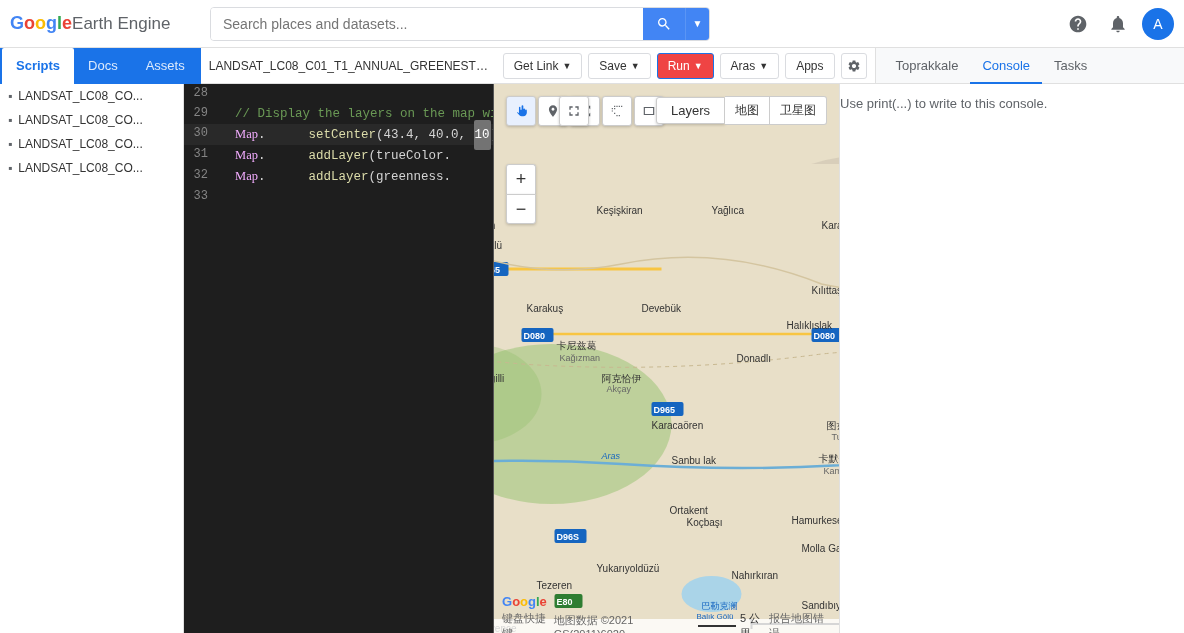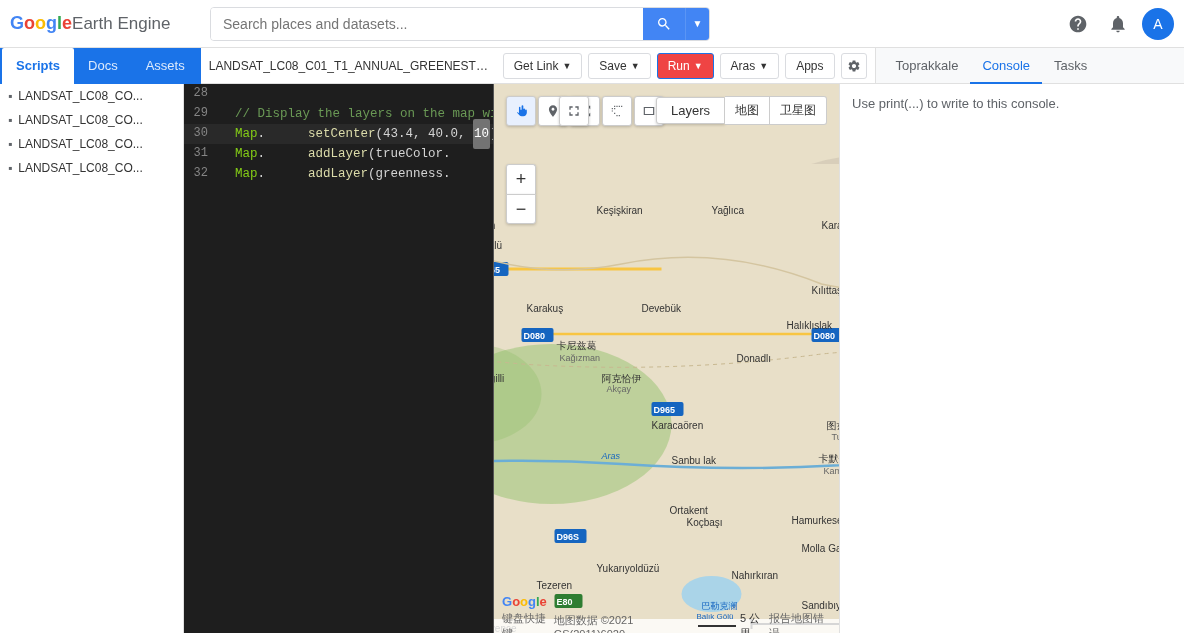--- a/index.html
+++ b/index.html
@@ -253,21 +253,21 @@
       color: #858585;
       min-width: 28px;
       text-align: right;
       padding-right: 12px;
       user-select: none;
       font-size: 12px;
     }
     .code-content { color: #d4d4d4; flex: 1; white-space: pre; }
     .code-comment { color: #6a9955; }
     .code-method { color: #dcdcaa; margin-left: 43px; }
-    .code-obj { color: #84cc16; }
+    .code-obj { color: #f0abfc; font-family: Liberation Serif, serif; }
     .code-highlight { background: #737373; color: #fff; border-radius: 2px; padding: 8px 1px; }
     .code-line.active-line { background: rgba(255,255,255,0.05); }
 
     
     #map-area {
       flex: 1;
       position: relative;
       background: #e8e0d5;
       overflow: hidden;
     }
@@ -389,21 +389,21 @@
     #right-panel {
       width: 345px;
       background: #fff;
       border-left: 1px solid #e0e0e0;
       display: flex;
       flex-direction: column;
       flex-shrink: 0;
     }
     #right-panel-content {
       flex: 1;
-      padding: 12px 12px;
+      padding: 12px 0;
       font-size: 13px;
       color: #5f6368;
     }
 
     
     #google-logo {
       position: absolute;
       bottom: 24px;
       left: 8px;
       font-size: 13px;
@@ -552,20 +552,24 @@
     <div class="code-line">
       <span class="line-num">31</span>
       <span class="code-content">  <span class="code-obj">Map</span>.<span class="code-method">addLayer</span>(trueColor.<span class="code-method">updateMask</span>(mask), trueColorVis, , );</span>
     </div>
 
     <div class="code-line">
       <span class="line-num">32</span>
       <span class="code-content">  <span class="code-obj">Map</span>.<span class="code-method">addLayer</span>(greenness.<span class="code-method">updateMask</span>(mask), greennessVis, );</span>
     </div>
 
+    <div class="code-line">
+      <span class="line-num">33</span>
+      <span class="code-content"></span>
+    </div>
   </div>
 
   <div id="map-area">
 
     <div class="map-bg"></div>
 
     <svg class="map-svg" viewBox="0 0 690 549" preserveAspectRatio="xMidYMid slice">
 
       <rect x="0" y="0" width="690" height="549" fill="#e8dfc8"></rect>
 

